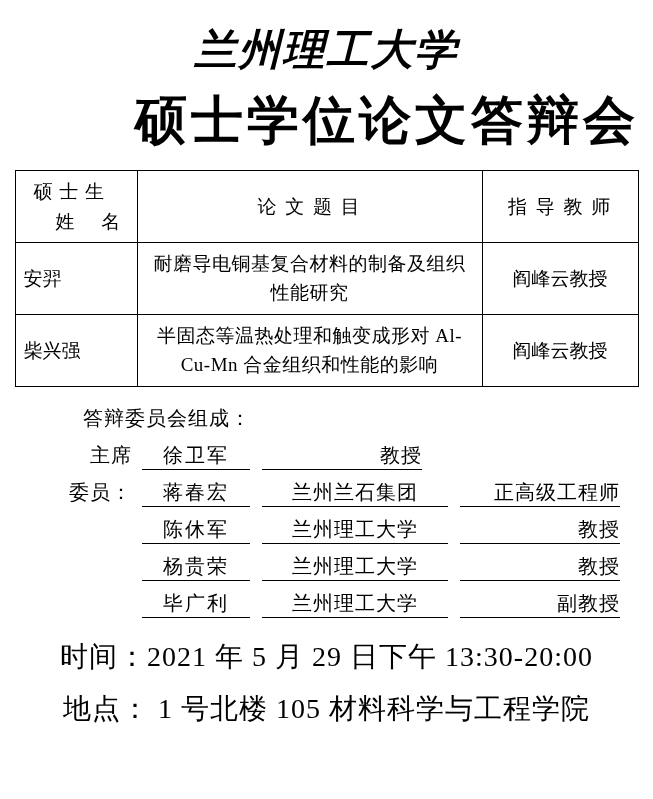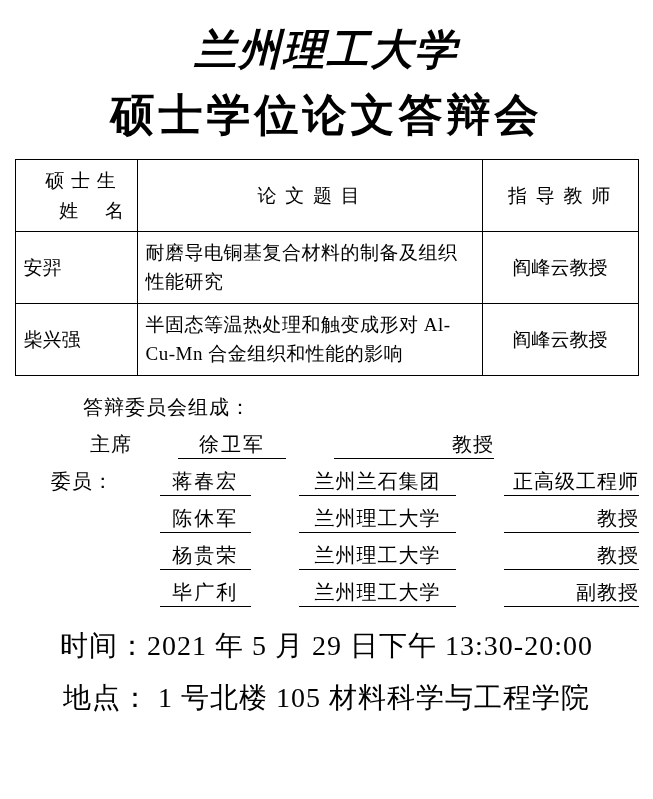--- a/index.html
+++ b/index.html
@@ -26,47 +26,47 @@
     font-family: "Liberation Serif", "DejaVu Serif", serif;
     font-size: 42px;
     font-weight: bold;
     font-style: italic;
     letter-spacing: 2px;
     margin-top: 28px;
     line-height: 1.05;
     white-space: nowrap;
   }
   .main-title {
-    text-align: center;
-    font-size: 44px;
+    text-align: right;
+    font-size: 52px;
     font-weight: bold;
     letter-spacing: 4px;
     margin-top: 14px;
     margin-bottom: 14px;
     white-space: nowrap;
   }
   table.defense-table {
     border-collapse: collapse;
     width: 623px;
     margin: 0 auto;
     table-layout: fixed;
   }
   table.defense-table td {
     border: 1px solid #000000;
     padding: 6px 8px;
     font-size: 19px;
     vertical-align: middle;
     line-height: 1.55;
   }
   .col-name { width: 122px; text-align: left; }
-  .col-title { width: 345px; text-align: left; }
+  .col-title { width: 345px; text-align: center; }
   .col-adviser { width: 156px; text-align: center; }
 
   .hdr-name {
-    text-align: center;
+    text-align: left;
     padding-left: 18px !important;
     letter-spacing: 1px;
     line-height: 1.7;
   }
   .hdr-name .l2 { padding-left: 22px; display: block; }
   .hdr-title, .hdr-adviser { text-align: center; letter-spacing: 2px; }
 
   .row-cell-title {
     letter-spacing: 0.5px;
   }
@@ -78,21 +78,20 @@
   }
   .members {
     margin-top: 10px;
     font-size: 20px;
   }
   .member-row {
     display: flex;
     align-items: baseline;
     margin-bottom: 9px;
     white-space: nowrap;
-    gap: 36px;
   }
   .m-role {
     width: 118px;
     text-align: right;
     padding-right: 10px;
     letter-spacing: 1px;
   }
   .m-name {
     width: 108px;
     text-align: center;

